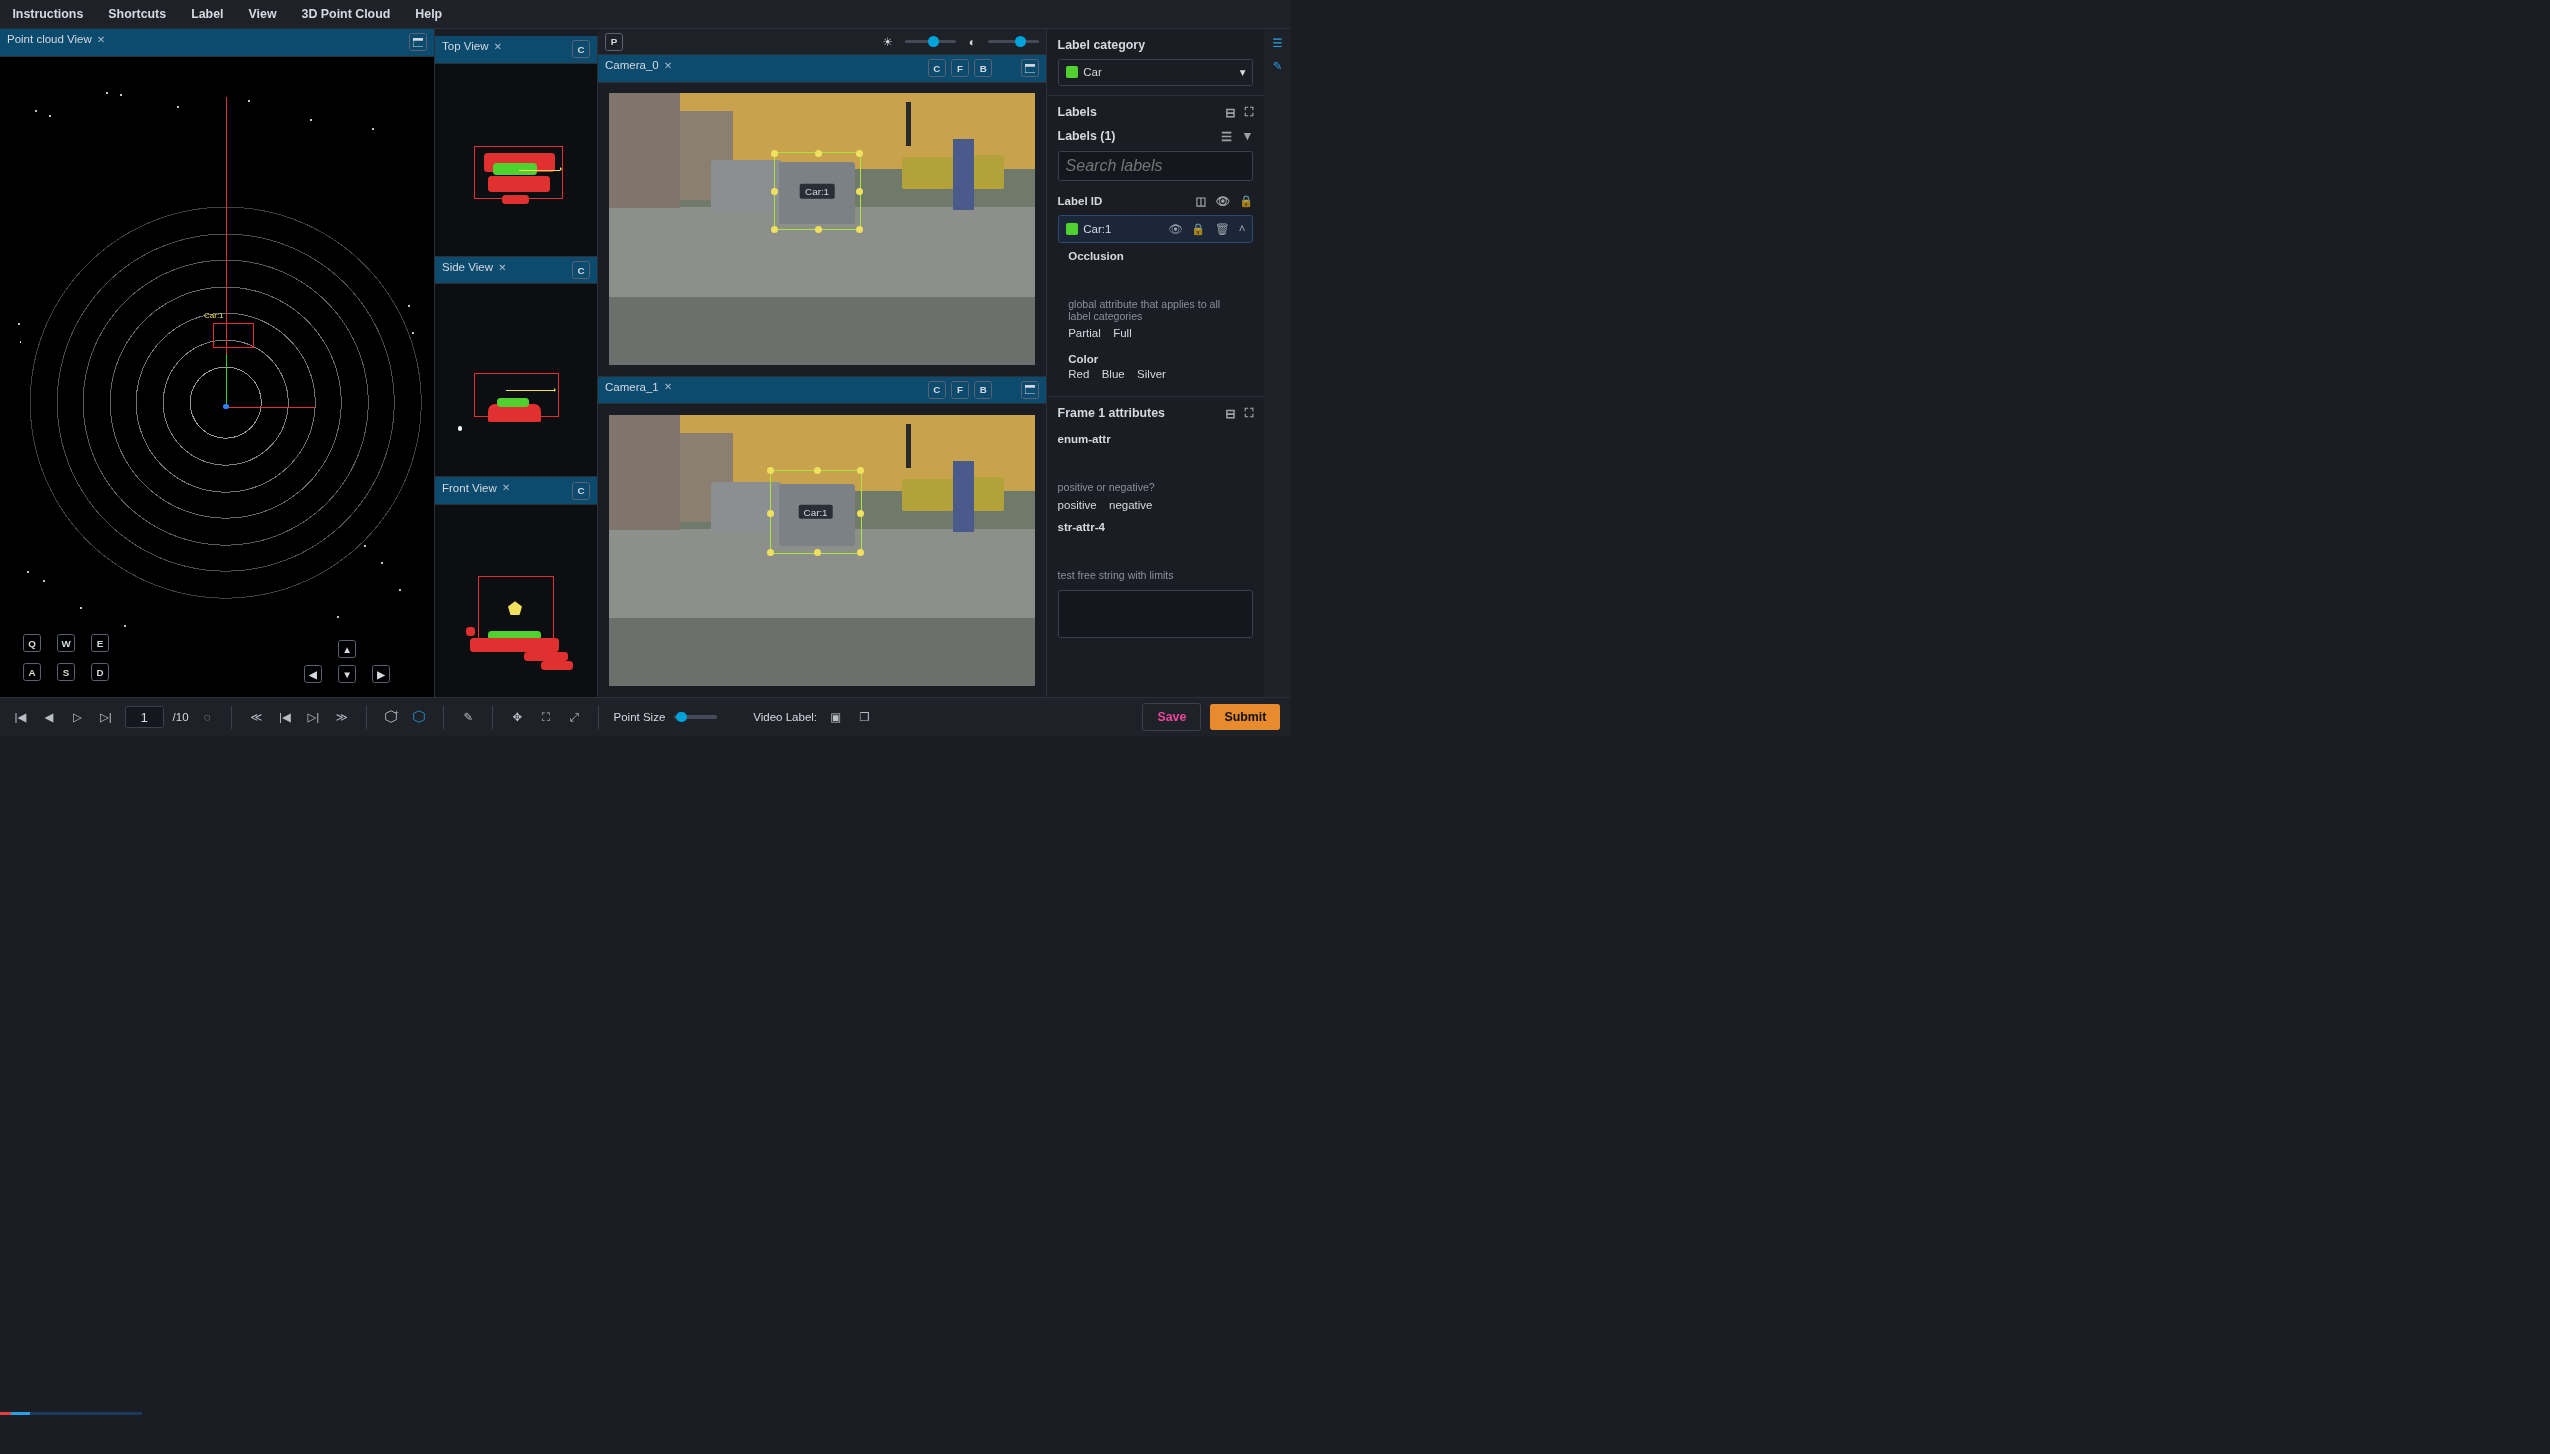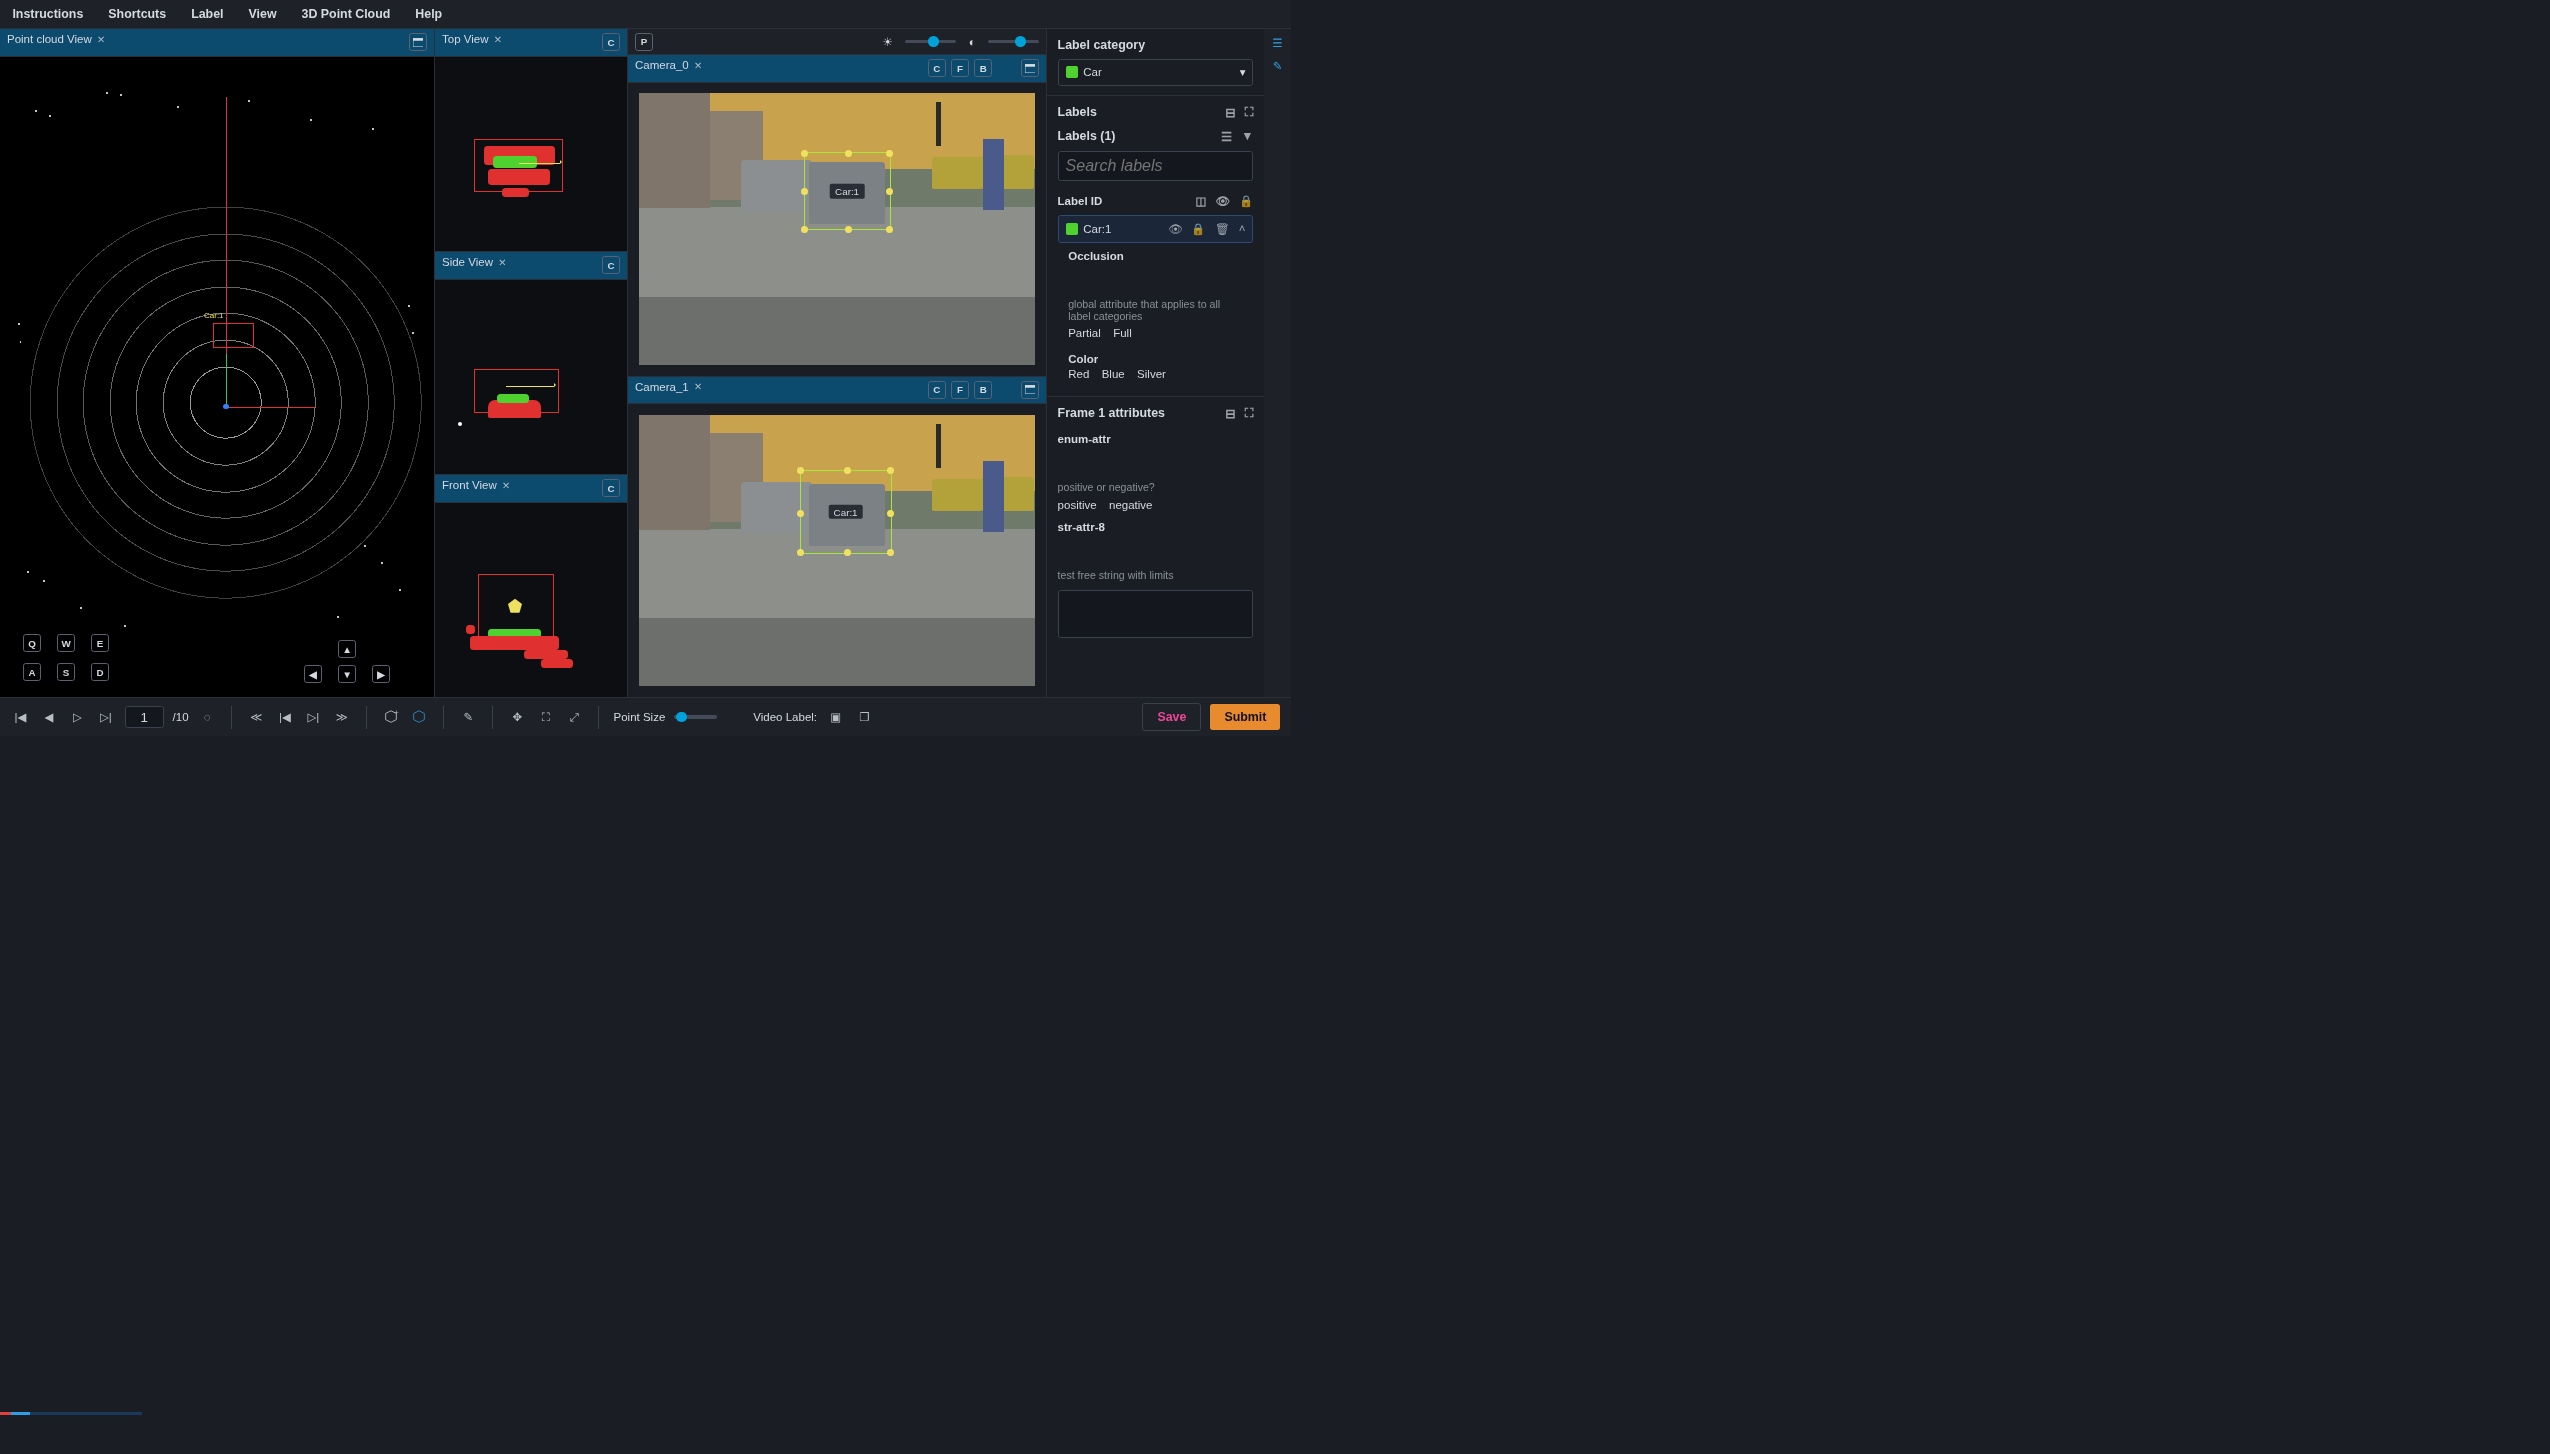--- a/index.html
+++ b/index.html
@@ -30,21 +30,21 @@
   flex: 1;
   display: flex;
   min-height: 0;
 }
 .col {
   display: flex;
   flex-direction: column;
   min-height: 0;
 }
 .col-pc { width: 435px; border-right: 0.9px solid #2b2f38; }
-.col-ortho { width: 193px; border-right: 0.9px solid #2b2f38; }
+.col-ortho { width: 163px; border-right: 0.9px solid #2b2f38; margin-top: 7px; }
 .col-cam { flex: 1; border-right: 0.9px solid #2b2f38; }
 .col-side { width: 217px; display: flex; flex-direction: column; }
 .col-rail { width: 27px; background: #1e2128; display:flex;flex-direction:column;align-items:center;padding-top:7px;gap:9px;}
 
 .panel-hdr {
   display: flex;
   align-items: flex-start;
   justify-content: space-between;
   padding: 4.4px 7px;
   font-size: 11.5px;
@@ -467,21 +467,21 @@
       </div>
       <div class="attr-block" style="padding:5.3px 0">
         <div class="attr-title">enum-attr</div>
         <div class="attr-desc">positive or negative?</div>
         <div class="attr-opts">
           <span>positive</span>
           <span>negative</span>
         </div>
       </div>
       <div class="attr-block" style="padding:5.3px 0">
-        <div class="attr-title">str-attr-8</div>
+        <div class="attr-title">str-attr-4</div>
         <div class="attr-desc">test free string with limits</div>
         <textarea class="textarea" style=""></textarea>
       </div>
     </div>
     </div>
   </div>
 
   <div class="col-rail">
     <span style="color:#2aa0e5">☰</span>
     <span style="color:#2aa0e5">✎</span>

